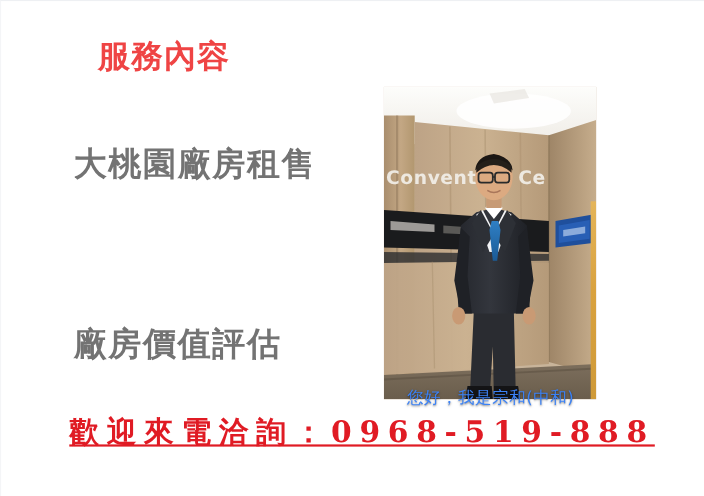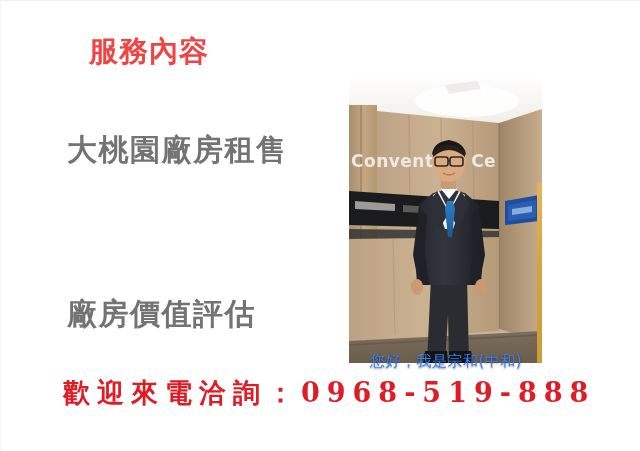--- a/index.html
+++ b/index.html
@@ -55,20 +55,21 @@
   .contact-line {
     position: absolute;
     left: 62px;
     top: 374px;
     font-size: 27px;
     font-weight: 700;
     color: #e01b24;
     letter-spacing: 7px;
     white-space: nowrap;
     font-family: "DejaVu Serif", "Liberation Serif", serif;
+    text-decoration: underline;
   }
 
   
   .photo {
     position: absolute;
     left: 348px;
     top: 78px;
     width: 193px;
     height: 284px;
     overflow: hidden;

